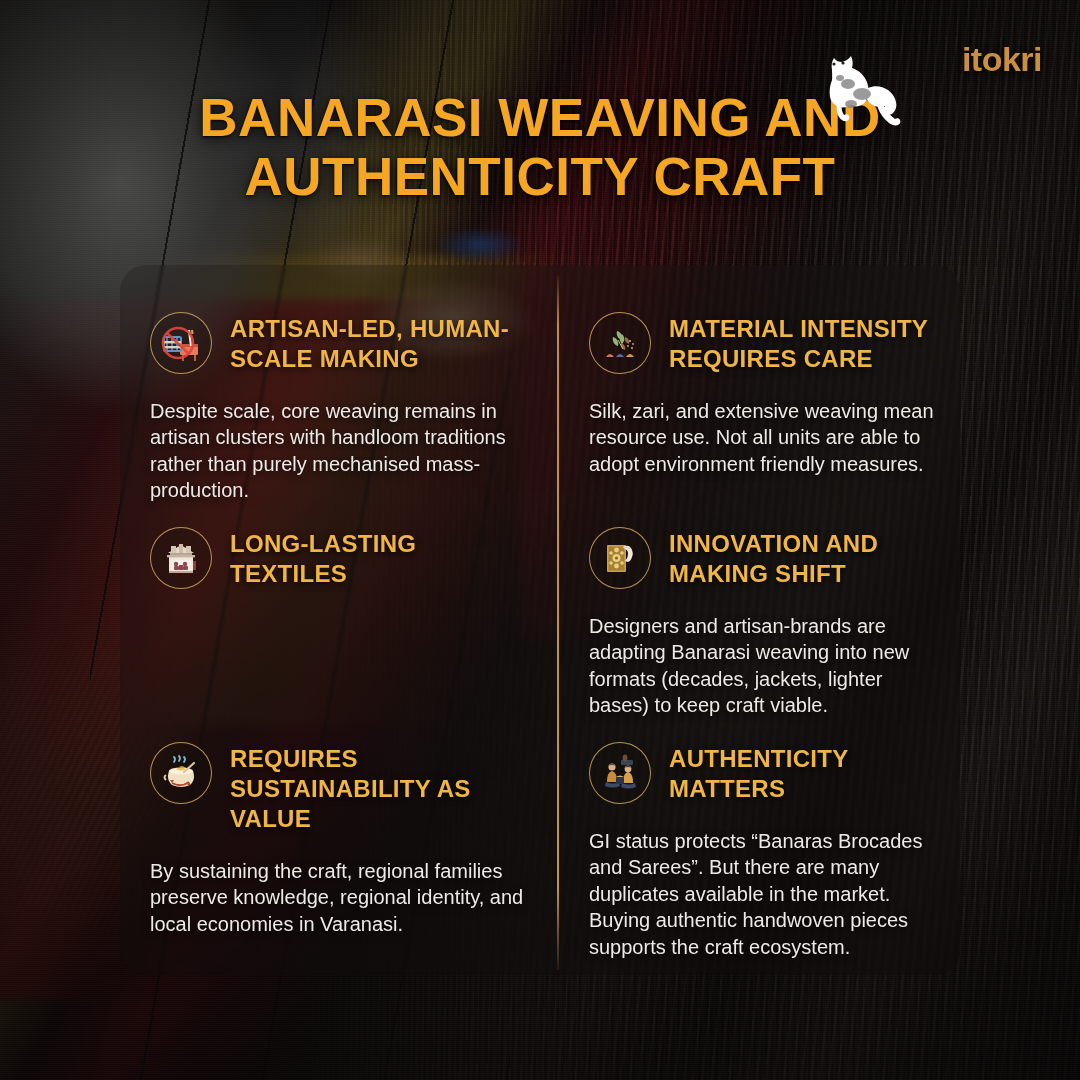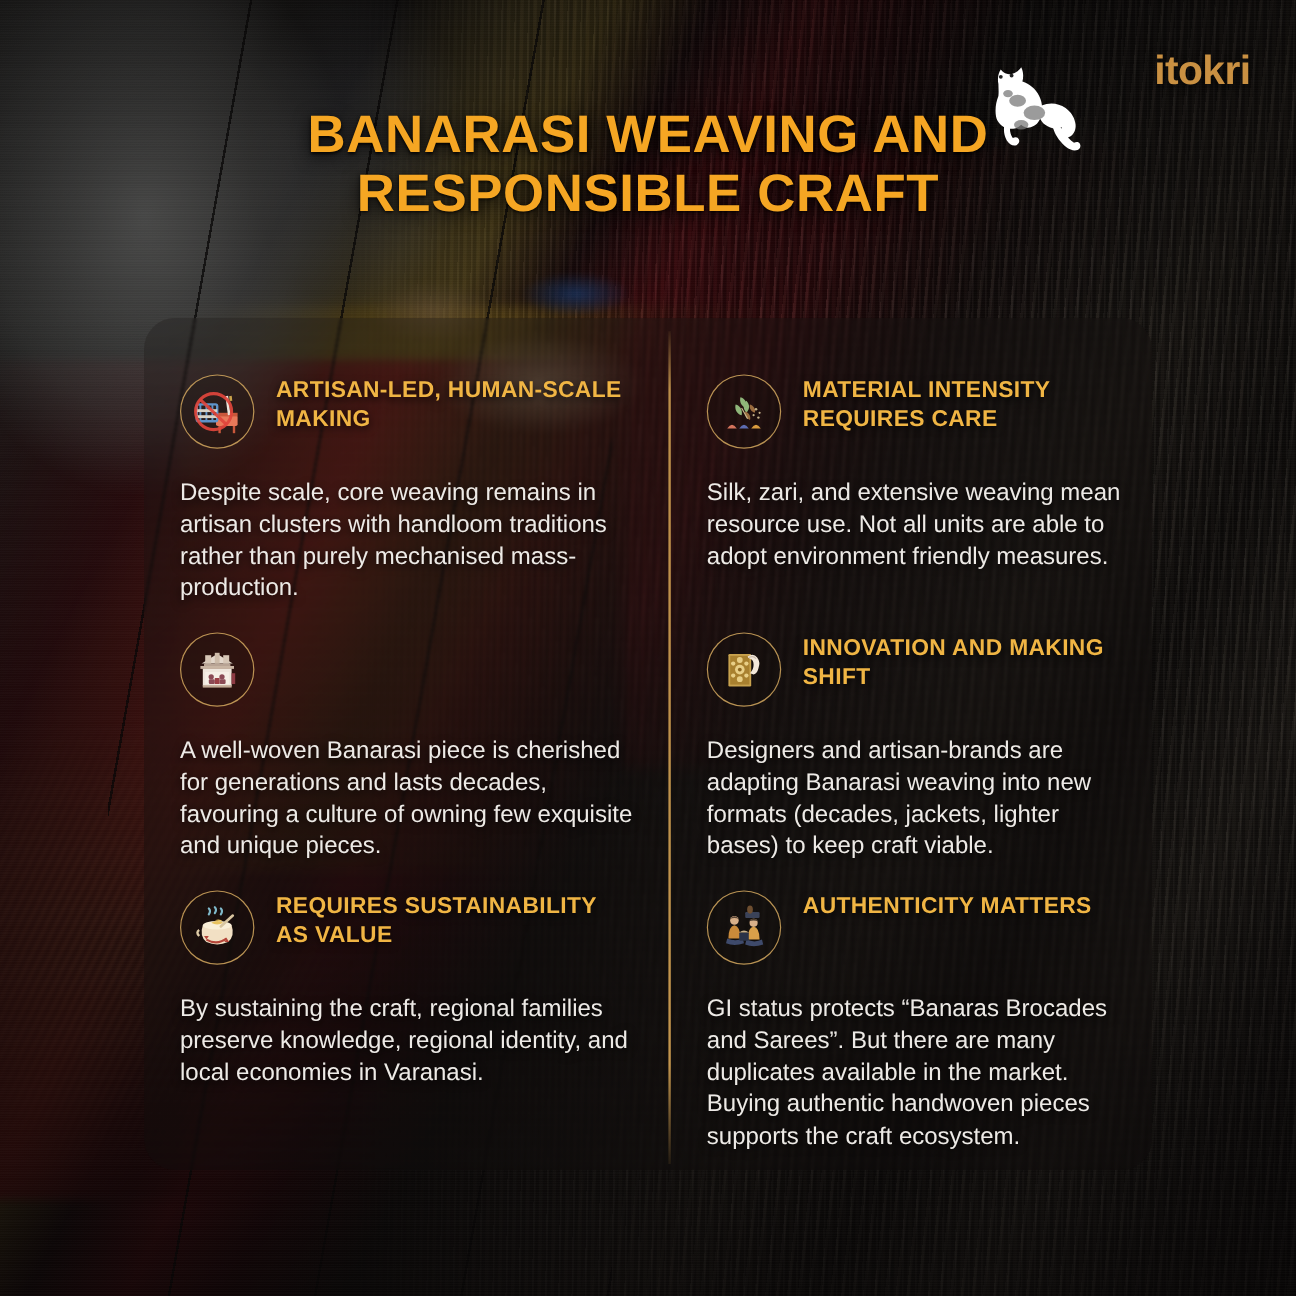--- a/index.html
+++ b/index.html
@@ -110,21 +110,21 @@
     background-image:repeating-linear-gradient(0deg, rgba(255,255,255,0.014) 0 1px, rgba(0,0,0,0.014) 1px 2px);
   }
 
   
   .title-wrap{
     position:absolute;left:0;right:0;top:88px;
     text-align:center;z-index:6;
     padding:0 120px;
   }
   .title{
-    font-size:44px;
+    font-size:53px;
     line-height:1.12;
     font-weight:700;
     letter-spacing:0.5px;
     color:#F5A623;
     text-shadow:0 3px 14px rgba(0,0,0,0.75), 0 1px 3px rgba(0,0,0,0.9);
     margin:0;
   }
 
   .brand{
     position:absolute;right:38px;top:40px;z-index:8;
@@ -171,21 +171,21 @@
     flex:0 0 auto;
     width:62px;height:62px;border-radius:50%;
     border:1.5px solid rgba(214,170,96,0.85);
     display:flex;align-items:center;justify-content:center;
     overflow:hidden;
     background:rgba(20,14,12,0.25);
     margin-top:2px;
   }
   .icon-circle svg{display:block;}
   .card-title{
-    font-size:19px;line-height:1.25;font-weight:700;
+    font-size:24px;line-height:1.25;font-weight:700;
     letter-spacing:0.3px;
     color:#F0B544;
     text-shadow:0 2px 7px rgba(0,0,0,0.8);
     margin:4px 0 0 0;
     max-width:300px;
   }
   .card.col-r .card-title{max-width:280px;}
   .card-body{
     margin-top:24px;
     font-size:20px;line-height:1.32;
@@ -247,21 +247,21 @@
       <circle cx="16" cy="16" r="1.6" fill="#222"></circle>
       <circle cx="25" cy="15" r="1.6" fill="#222"></circle>
     </svg>
   </div>
   <div class="brand">
     <span class="brand-text">itokri</span>
   </div>
 
   <div class="title-wrap">
     <h1 class="title">BANARASI WEAVING AND</h1>
-    <h1 class="title">RESPONSIBLE CRAFT</h1>
+    <h1 class="title">AUTHENTICITY CRAFT</h1>
   </div>
 
   <div class="panel"></div>
   <div class="divider"></div>
 
   <div class="grid">
 
     <div class="card col-l">
       <div class="card-head">
         <div class="icon-circle">
@@ -331,22 +331,22 @@
               <circle cx="18" cy="29" r="2.2"></circle>
                 <circle cx="27" cy="29" r="2.2"></circle>
               <rect x="16" y="31" width="5" height="4" rx="1"></rect>
               <rect x="25" y="31" width="5" height="4" rx="1"></rect>
             </g>
             <rect x="21" y="30" width="4" height="5" fill="#9B3F46"></rect>
             <rect x="35" y="26" width="3" height="9" fill="#8E3B44"></rect>
             <rect x="11" y="36" width="24" height="2" fill="#C0A894"></rect>
           </svg>
         </div>
-      </div>
-      <p class="card-body">A well-woven Banarasi piece is cherished for generations and lasts decades, favouring a culture of owning few exquisite and unique pieces.</p>
+        <h2 class="card-title">LONG-LASTING TEXTILES</h2>
+      </div>
     </div>
 
     <div class="card col-r">
       <div class="card-head">
         <div class="icon-circle">
           <svg viewBox="0 0 46 46" width="46" height="46">
             <rect x="10" y="10" width="19" height="27" rx="1" fill="#C8A24E"></rect>
             <rect x="11.5" y="11.5" width="16" height="24" fill="#A8802F"></rect>
             <g fill="#E8CE86">
               <circle cx="19.5" cy="23" r="4"></circle>

